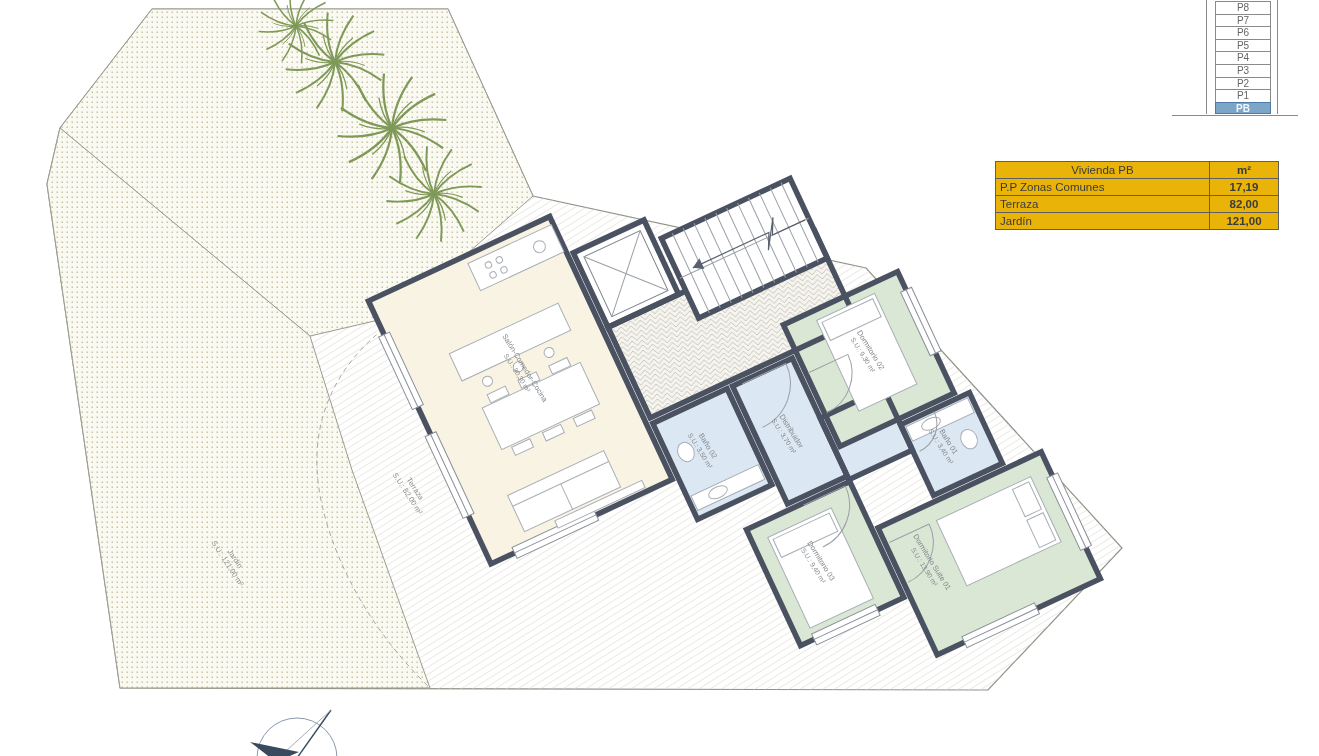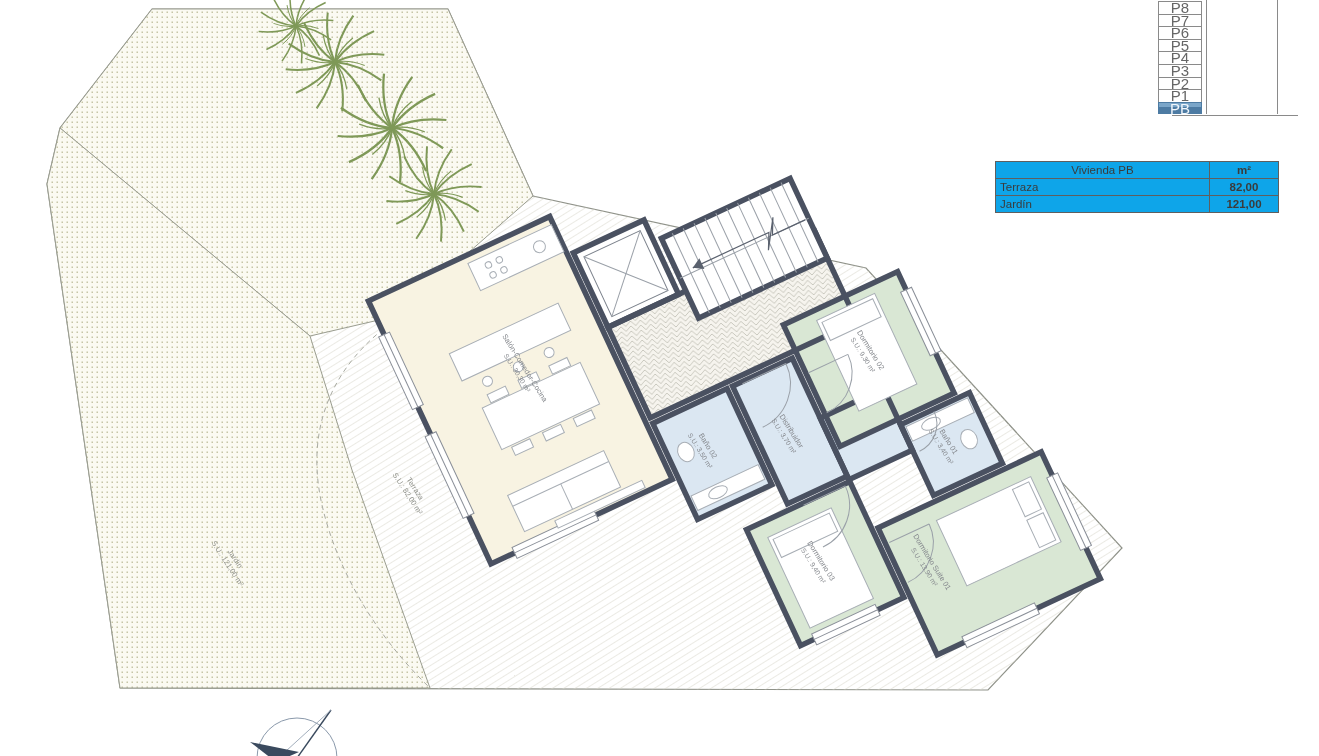--- a/index.html
+++ b/index.html
@@ -1,33 +1,33 @@
 <!DOCTYPE html>
 <html><head>
 <meta charset="utf-8">
 <style>
   html,body{margin:0;padding:0;background:#ffffff;}
   body{width:1319px;height:756px;position:relative;overflow:hidden;
        font-family:"Liberation Sans", sans-serif;}
   svg{position:absolute;left:0;top:0;}
   
-  .stack{position:absolute;left:1158px;top:1px;width:44px;
-         font-size:15px;color:#666;}
+  .stack{position:absolute;left:1215px;top:1px;width:56px;
+         font-size:10px;color:#666;}
   .stack-row{height:12.6px;line-height:12.6px;text-align:center;
              border:1px solid #8a8a8a;border-bottom:none;background:#fff;
              box-sizing:border-box;}
-  .stack-row:last-child{border-bottom:7px solid #6d28d9;}
+  .stack-row:last-child{border-bottom:1px solid #6d28d9;font-weight:bold;}
   .stack-row.selected{background:#7ba6c9;border-color:#4d7ba3;color:#f2f7fc;}
   .stack-line{position:absolute;width:1px;background:#8a8a8a;top:0;height:114px;}
   .ground-line{position:absolute;left:1172px;top:115px;width:126px;height:1px;background:#8a8a8a;}
   
   .area-table{position:absolute;left:995px;top:161px;border-collapse:collapse;
               font-size:11.5px;color:#3b3b3b;}
   .area-table td,.area-table th{border:1px solid #5f5f5f;height:16px;
-              padding:0 4px;font-weight:normal;background:#0ea5e9;}
+              padding:0 4px;font-weight:normal;background:#eab308;}
   .area-table .c1{width:205px;text-align:left;}
   .area-table .c2{width:60px;text-align:center;font-weight:bold;}
   .area-table .hdr{text-align:center;}
   
   .rl{font-size:7.5px;fill:#85888d;}
   .rl2{font-size:6.8px;fill:#85888d;}
   .ol{font-size:7.5px;fill:#8e9089;}
 </style>
 </head>
 <body>
@@ -277,20 +277,24 @@
 <div class="stack-line" style="left:1277px;"></div>
 <div class="ground-line"></div>
 
 <table class="area-table">
   <tbody>
       <tr>
     <th class="c1 hdr">Vivienda PB</th>
     <th class="c2 hdr">m²</th>
   </tr>
   <tr>
+    <td class="c1">P.P Zonas Comunes</td>
+    <td class="c2">17,19</td>
+  </tr>
+  <tr>
     <td class="c1">Terraza</td>
     <td class="c2">82,00</td>
   </tr>
   <tr>
     <td class="c1">Jardín</td>
     <td class="c2">121,00</td>
   </tr>
 </tbody>
   </table>
 

